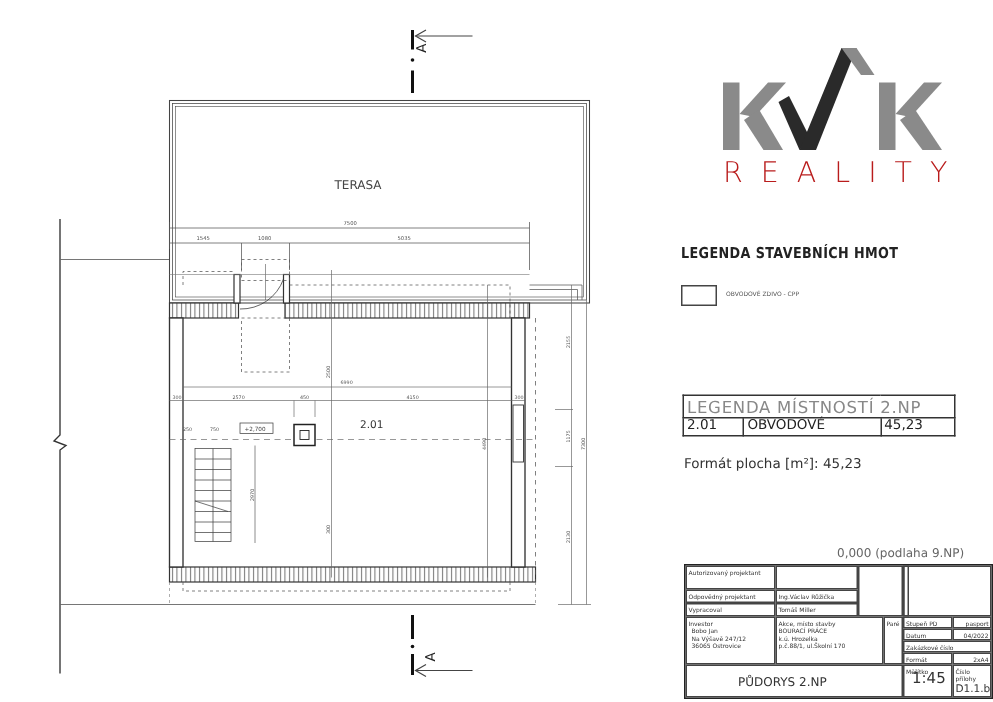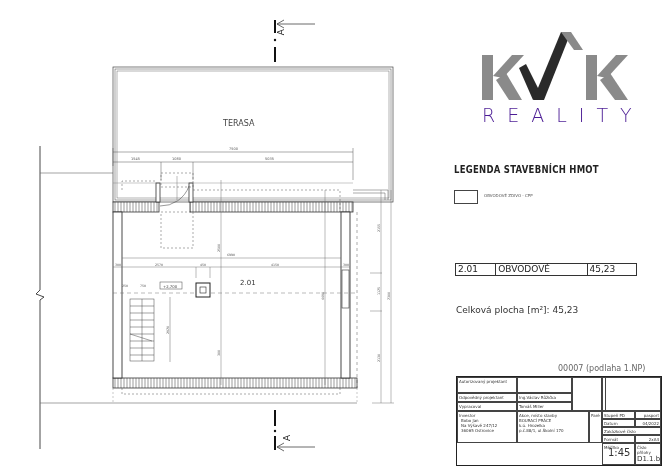--- a/index.html
+++ b/index.html
@@ -2,21 +2,21 @@
 <html><head>
 <meta charset="utf-8">
 <style>
   html, body { margin: 0; padding: 0; background: #ffffff; }
   body { width: 662px; height: 468px; position: relative; overflow: hidden;
          font-family: "DejaVu Sans", sans-serif; color: #222; }
   svg#plan { position: absolute; left: 0; top: 0; }
   .abs { position: absolute; }
   .logo-text { position: absolute; left: 482px; top: 104px; width: 170px;
                font-family: "DejaVu Sans", sans-serif; font-size: 19px;
-               letter-spacing: 12px; color: #4c1d95; font-weight: 300; }
+               letter-spacing: 12px; color: #b91c1c; font-weight: 300; }
   .legend-mat-title { left: 454px; top: 164px; font-size: 10px; font-weight: bold;
                       letter-spacing: 0.3px; color: #222; transform: scaleX(0.85); transform-origin: left; }
   .legend-mat-swatch { left: 454px; top: 190px; width: 22px; height: 12px; border: 1px solid #444; background: #fff; }
   .legend-mat-label { left: 484px; top: 193px; font-size: 4px; color: #555; }
   .rooms { left: 455px; top: 263px; width: 182px; border-collapse: collapse; font-size: 9px; }
   .rooms td { border: 1px solid #333; padding: 0 2px; height: 11px; line-height: 11px; }
   .rooms .title td { font-size: 11px; color: #888; letter-spacing: 0.5px; height: 14px; }
   .total { left: 456px; top: 305px; font-size: 9px; color: #333; }
   .elev { left: 558px; top: 364px; font-size: 8px; color: #666; }
   .tblock { left: 456px; top: 376px; width: 204px; height: 88px; border: 1.5px solid #222; }
@@ -194,33 +194,36 @@
 </svg>
 
 <div class="abs logo-text">REALITY</div>
 
 <div class="abs legend-mat-title">LEGENDA STAVEBNÍCH HMOT</div>
 <div class="abs legend-mat-swatch"></div>
 <div class="abs legend-mat-label">OBVODOVÉ ZDIVO - CPP</div>
 
 <table class="abs rooms">
   <tbody>
+      <tr class="title">
+        <td colspan="3">LEGENDA MÍSTNOSTÍ 2.NP</td>
+      </tr>
   <tr>
     <td>2.01</td>
     <td>OBVODOVÉ</td>
     <td>45,23</td>
   </tr>
 </tbody>
   </table>
 <div class="abs total">
-  <span>Celková plocha [m²]:</span>
+  <span>Formát plocha [m²]:</span>
   <span>45,23</span>
 </div>
 
-<div class="abs elev">00007 (podlaha 1.NP)</div>
+<div class="abs elev">0,000 (podlaha 9.NP)</div>
 
 <div class="abs tblock">
   <div class="tb-cell" style="left:0;top:0;width:60px;height:16px;">Autorizovaný projektant</div>
   <div class="tb-cell" style="left:60px;top:0;width:55px;height:16px;"></div>
   <div class="tb-cell" style="left:115px;top:0;width:30px;height:34px;"></div>
   <div class="tb-cell" style="left:145px;top:0;width:0;height:34px;"></div>
   <div class="tb-cell" style="left:0;top:16px;width:60px;height:9px;">Odpovědný projektant</div>
   <div class="tb-cell" style="left:60px;top:16px;width:55px;height:9px;">Ing.Václav Růžička</div>
   <div class="tb-cell" style="left:0;top:25px;width:60px;height:9px;">Vypracoval</div>
   <div class="tb-cell" style="left:60px;top:25px;width:55px;height:9px;">Tomáš Miller</div>
@@ -241,20 +244,21 @@
   <div class="tb-cell" style="left:145px;top:0;width:59px;height:34px;"></div>
 
   <div class="tb-cell" style="left:145px;top:34px;width:33px;height:8px;">Stupeň PD</div>
   <div class="tb-cell" style="left:178px;top:34px;width:26px;height:8px;text-align:right;">pasport</div>
   <div class="tb-cell" style="left:145px;top:42px;width:33px;height:8px;">Datum</div>
   <div class="tb-cell" style="left:178px;top:42px;width:26px;height:8px;text-align:right;">04/2022</div>
   <div class="tb-cell" style="left:145px;top:50px;width:59px;height:8px;">Zakázkové číslo</div>
   <div class="tb-cell" style="left:145px;top:58px;width:33px;height:8px;">Formát</div>
   <div class="tb-cell" style="left:178px;top:58px;width:26px;height:8px;text-align:right;">2xA4</div>
 
+  <div class="tb-cell tb-big" style="left:0;top:66px;width:145px;height:22px;padding-top:8px;padding-left:34px;">PŮDORYS 2.NP</div>
   <div class="tb-cell" style="left:145px;top:66px;width:33px;height:22px;">
     <div>Měřítko</div>
     <div class="tb-scale" style="padding-left:4px">1:45</div>
   </div>
   <div class="tb-cell" style="left:178px;top:66px;width:26px;height:22px;">
     <div>Číslo přílohy</div>
     <div style="font-size:7px;line-height:9px">D1.1.b.2</div>
   </div>
 </div>
 

